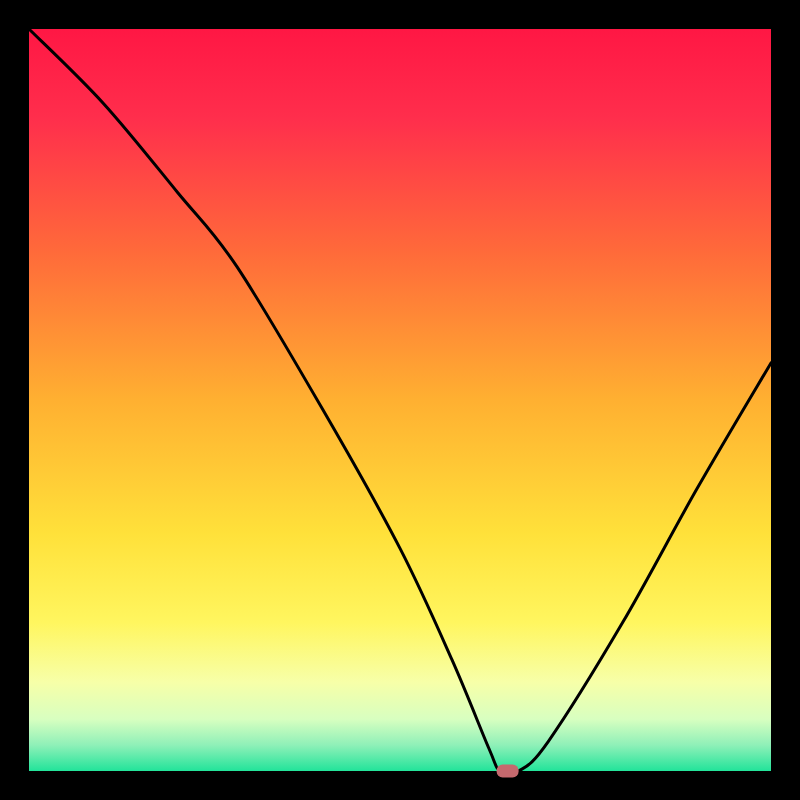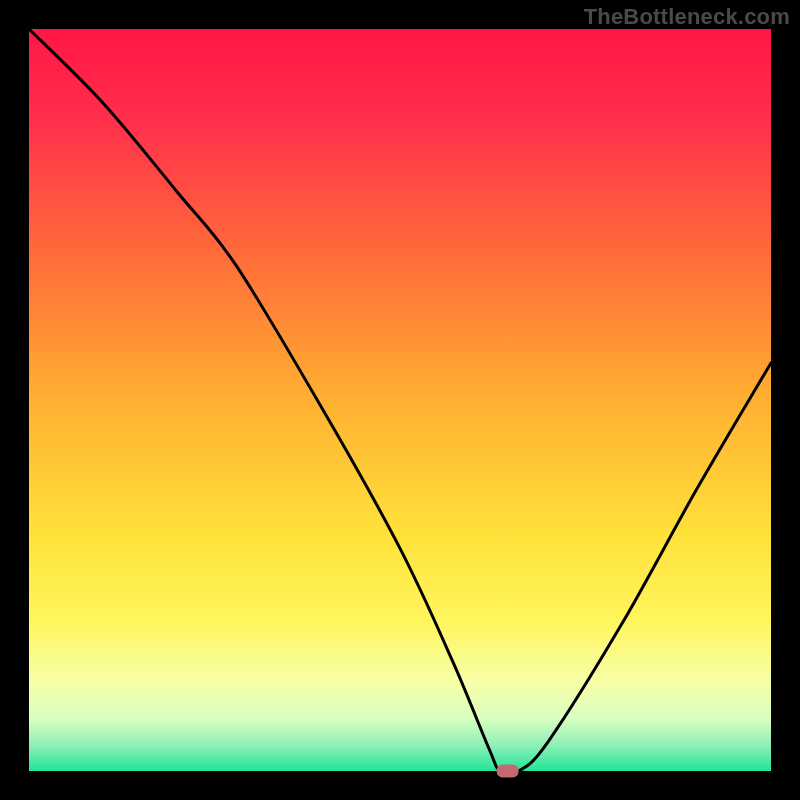--- a/index.html
+++ b/index.html
@@ -26,21 +26,20 @@
     z-index: 10;
   }
   svg {
     display: block;
   }
 </style>
 </head>
 <body>
 
 <div class="container">
-  <div class="watermark">TheBottleneck.com</div>
   <svg id="chart-svg" width="800" height="800" viewBox="0 0 800 800">
     <defs>
       <linearGradient id="bg-grad" x1="0" y1="0" x2="0" y2="1">
           <stop offset="0%" stop-color="#ff1744"></stop>
           <stop offset="12%" stop-color="#ff2e4c"></stop>
           <stop offset="30%" stop-color="#ff6a3a"></stop>
           <stop offset="50%" stop-color="#ffb031"></stop>
           <stop offset="68%" stop-color="#ffe13a"></stop>
           <stop offset="80%" stop-color="#fff65f"></stop>
           <stop offset="88%" stop-color="#f7ffa8"></stop>

